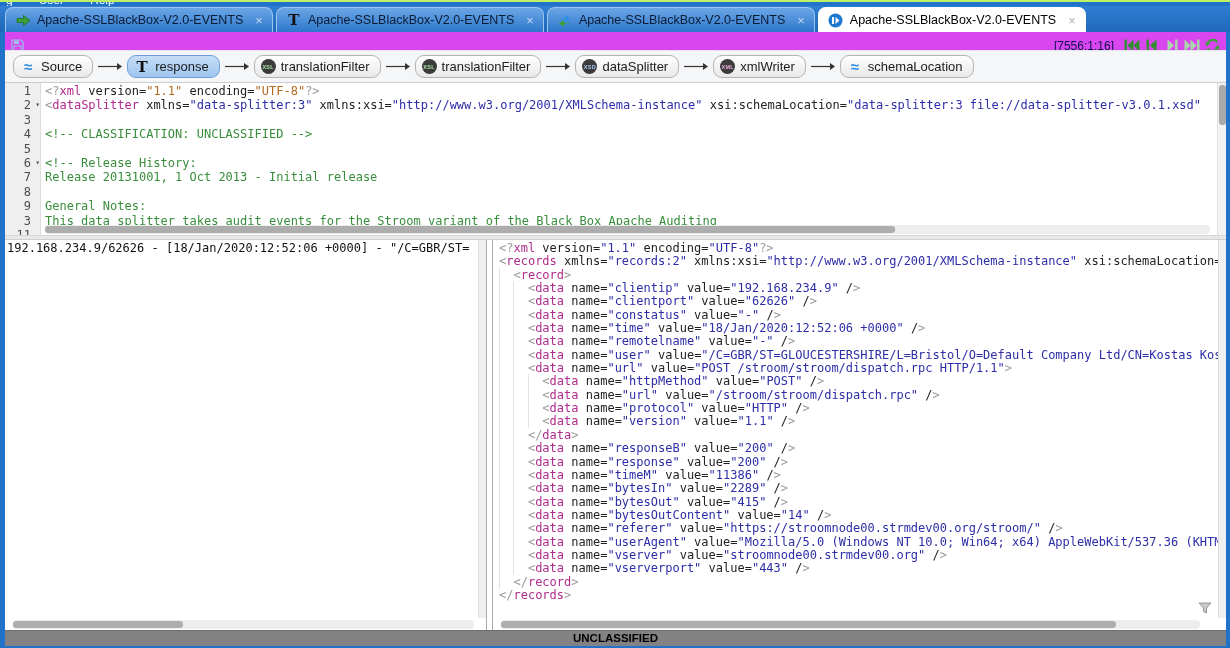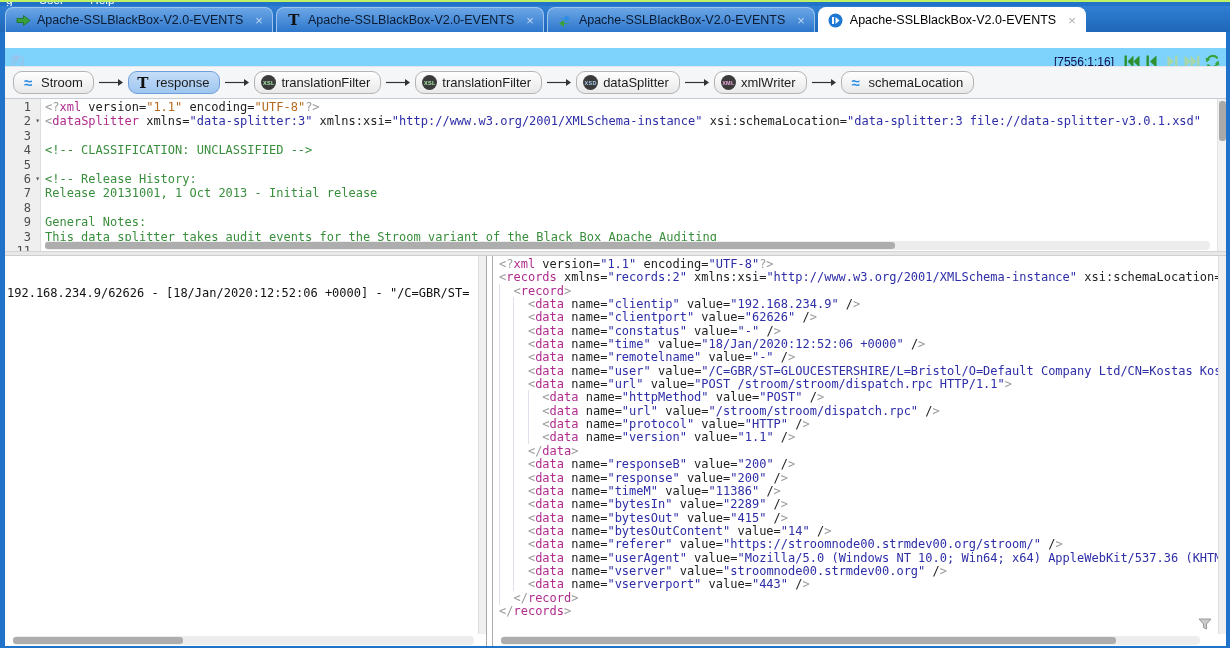--- a/index.html
+++ b/index.html
@@ -19,21 +19,21 @@
   .tab.active { background:#fff; border-color:#fff; color:#000; }
   .tab .close { margin-left:6px; color:#c2d6f0; font-size:13px; line-height:13px; cursor:pointer; }
   .tab.active .close { color:#b0b0b0; }
   .icon16 { width:16px; height:16px; display:inline-flex; align-items:center; justify-content:center; flex:0 0 auto; }
   .t-glyph { font-family:"DejaVu Serif", serif; font-size:15px; font-weight:bold; color:#111; }
 
   
   .content { flex:1; display:flex; flex-direction:column; margin:0 4px 0 5px; background:#fff; min-height:0; }
 
   
-  .toolbar { height:18px; display:flex; align-items:center; padding:9px 6px 0 4px; background:#7dd3fc;margin-top:16px; }
+  .toolbar { height:18px; display:flex; align-items:center; padding:9px 6px 0 4px; background:#d946ef; }
   .toolbar .right { margin-left:auto; display:flex; align-items:center; gap:4px; }
   .step-location { font-size:12px; color:#10104e; margin-right:6px; }
   .navbtn { width:16px; height:15px; display:inline-flex; align-items:center; justify-content:center; cursor:pointer; }
 
   
   .pipe-bar { height:33px; display:flex; align-items:center; padding:0 8px; gap:5px;
               background:#f5f6f8; border-top:1px solid #e3e6ea; border-bottom:1px solid #c9ccd1; }
   .chip { height:23px; display:flex; align-items:center; gap:5px; padding:0 10px 0 6px;
           border:1px solid #b4b4b4; border-radius:9px; background:linear-gradient(#fefefe,#e9e9e9);
           font-size:13px; color:#1c1c1c; cursor:pointer; white-space:nowrap; }
@@ -69,21 +69,21 @@
   .hscroll { position:absolute; bottom:1px; height:9px; background:#ededed; border-radius:4px; }
   .hscroll .thumb { height:7px; margin-top:1px; background:#adadad; border-radius:3px; }
   .editor-top .hscroll { left:40px; right:16px; }
   .editor-top .hscroll .thumb { width:73%; }
 
   .split-h { height:4px; background:#e8e8e8; border-bottom:1px solid #cfcfcf; }
 
   .panes { flex:1; display:flex; min-height:0; position:relative; }
   .pane { position:relative; background:#fff; overflow:hidden; }
   .pane-left { width:481px; }
-  .pane-left .code { padding:2px 0 0 2px; color:#111;margin-top:29px; }
+  .pane-left .code { padding:2px 0 0 2px; color:#111; }
   .pane-left .cl { height:13.2px; line-height:13.2px; }
   .split-v { width:7px; background:#fff; border-left:1px solid #a9a9a9; border-right:1px solid #a9a9a9; }
   .pane-right { flex:1; }
   .pane-right .code { padding:2px 0 0 6px; }
   .pane .vtrack { position:absolute; top:0; right:0; bottom:12px; width:8px; background:#f0f0f0; border-left:1px solid #dedede; }
   .pane-left .hscroll { left:8px; right:12px; }
   .pane-left .hscroll .thumb { width:170px; }
   .pane-right .hscroll { left:8px; right:26px; }
   .pane-right .hscroll .thumb { width:88%; }
   .funnel { position:absolute; right:14px; bottom:12px; }
@@ -199,21 +199,21 @@
           </svg>
         </span>
       </div>
     </div>
 
     <div class="pipe-bar">
       <div class="chip">
         <span class="icon16">
             <span class="wave">≈</span>
           </span>
-        <span>Stroom</span>
+        <span>Source</span>
       </div>
       <span class="arrow">
         <svg width="24" height="9" viewBox="0 0 24 9">
             <line x1="0" y1="4.5" x2="19" y2="4.5" stroke="#333" stroke-width="1.2"></line>
             <path d="M19 1 L24 4.5 L19 8 Z" fill="#333"></path>
           </svg>
       </span>
       <div class="chip selected">
         <span class="icon16">
             <span class="t-glyph">T</span>
@@ -315,16 +315,17 @@
           <svg width="14" height="12" viewBox="0 0 14 12">
               <path d="M1 1 H13 L8.5 6 V11 L5.5 9.5 V6 Z" fill="#cacaca" stroke="#8f8f8f" stroke-width="0.9"></path>
             </svg>
         </span>
         <div class="hscroll">
             <div class="thumb"></div>
           </div>
       </div>
     </div>
 
+    <div class="statusbar">UNCLASSIFIED</div>
   </div>
 
   <div class="bottom-edge"></div>
 </div>
 
 </body></html>

